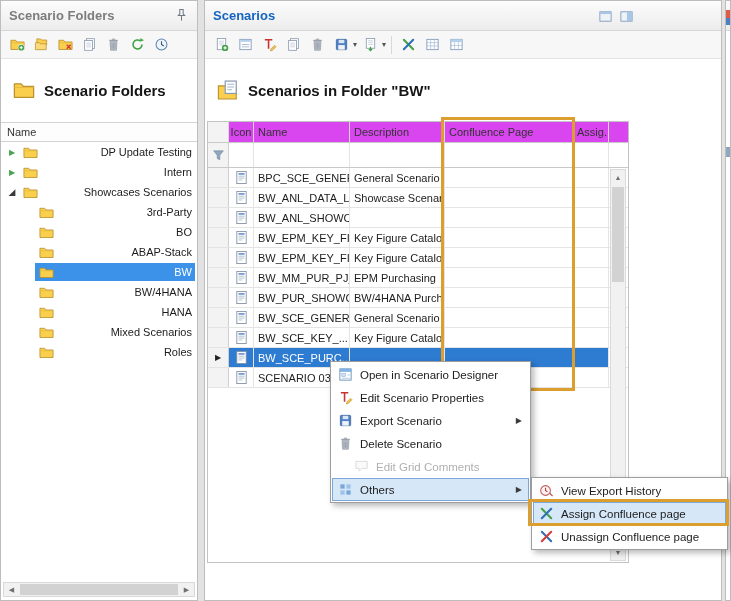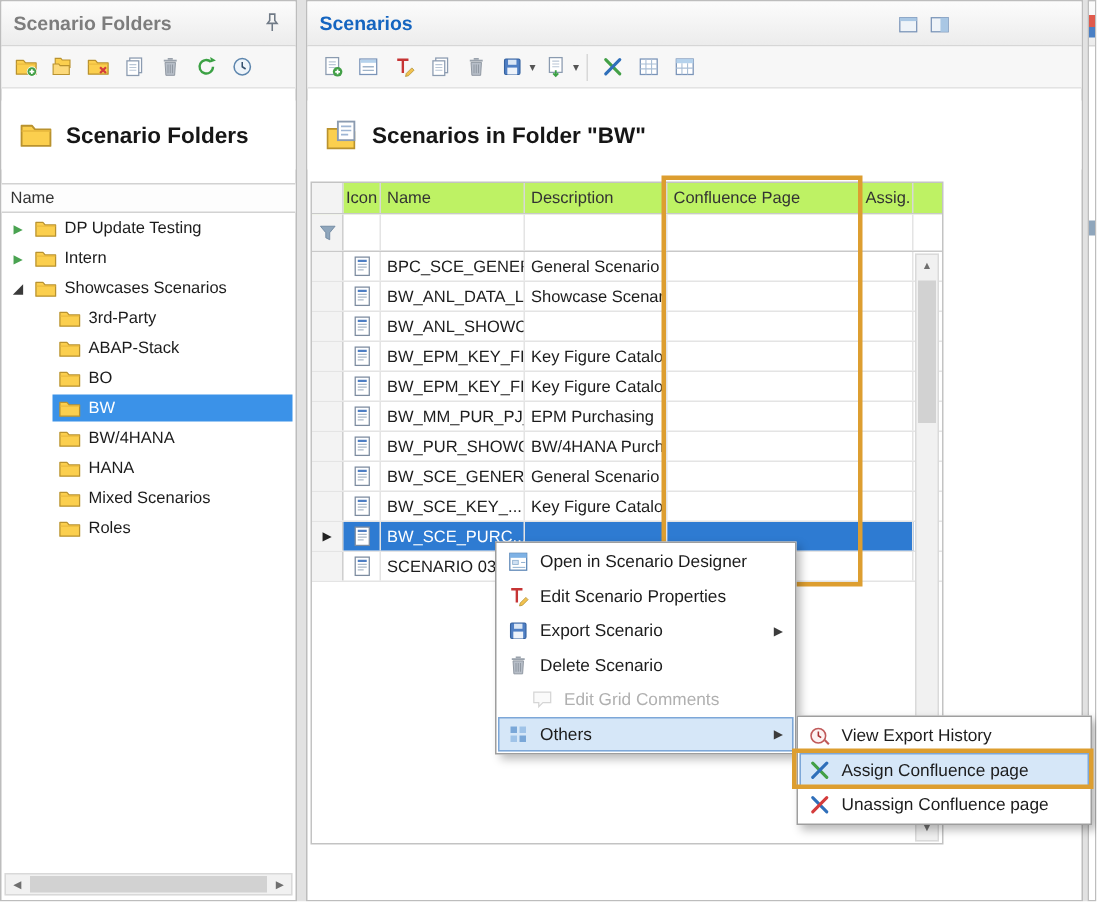--- a/index.html
+++ b/index.html
@@ -35,35 +35,35 @@
   .ic.big, .ic.big svg { width:22px; height:22px; }
 
   
   .tree-header { position:absolute; top:121px; left:0; right:0; height:20px; background:#fdfdfd;
                  border-top:1px solid #d2d2d2; border-bottom:1px solid #d2d2d2; padding:3px 6px; color:#333; }
   .tree { position:absolute; top:141px; left:0; right:2px; }
   .tree-item { height:20px; display:flex; align-items:center; }
   .indent { flex:none; }
   .twisty { width:14px; flex:none; text-align:center; font-size:8px; color:#4aa351; }
   .twisty.expanded { color:#3a3a3a; font-size:9px; }
-  .titem-content { flex:1; display:flex; align-items:center; gap:5px; height:18px; padding:0 3px; }
+  .titem-content { flex:1; display:flex; align-items:center; gap:5px; height:18px; padding:0 3px;justify-content:space-between; }
   .tree-item.selected .titem-content { background:var(--tree-sel); color:#fff; }
   .tlabel { white-space:nowrap; }
 
   .hscroll { position:absolute; bottom:3px; left:2px; right:2px; height:15px; background:#f1f1f1;
              border:1px solid #d9d9d9; display:flex; align-items:center; }
   .sbtn { width:15px; text-align:center; font-size:7px; color:#6f6f6f; }
   .track { flex:1; position:relative; height:100%; }
   .hthumb { position:absolute; left:1px; right:1px; top:1px; bottom:1px; background:#d2d2d2; }
 
   
   .grid { position:absolute; top:120px; left:2px; width:422px; height:442px; background:#fff;
           border:1px solid #c3c3c3; }
   .grow { display:flex; height:20px; border-bottom:1px solid #e4e4e4; background:#fff; }
-  .grow.ghead { height:21px; border-bottom:1px solid #c9c9c9; background:#bef264; }
+  .grow.ghead { height:21px; border-bottom:1px solid #c9c9c9; background:#d946ef; }
   .grow.gfilter { height:25px; border-bottom:1px solid #c9c9c9; }
   .gcell { border-right:1px solid #e4e4e4; padding:3px 4px; white-space:nowrap; overflow:hidden; display:flex; align-items:center; }
   .ghead .gcell { color:#333; border-right:1px solid #d8d8d8; }
   .c-ind  { width:21px; flex:none; background:#f3f3f3; border-right:1px solid #cfcfcf; justify-content:center; }
   .c-icon { width:25px; flex:none; justify-content:center; }
   .c-name { width:96px; flex:none; }
   .c-desc { width:95px; flex:none; }
   .c-conf { width:128px; flex:none; }
   .c-assig{ width:36px; flex:none; }
   .grow.selected .gcell:not(.c-ind) { background:var(--sel-blue); color:#fff; }
@@ -245,34 +245,34 @@
         <div class="tree-item">
           <span class="indent" style="width: 20px;"></span>
           <span class="twisty leaf"></span>
           <span class="titem-content">
             <span class="ic">
               <svg viewBox="0 0 16 16" width="15" height="15">
                 <path d="M1 3.5h5l1.5 1.8H15v8H1z" fill="#fbcf4e" stroke="#b9922e" stroke-width=".9" stroke-linejoin="round"></path>
                 <path d="M1 6.1h14" stroke="#e7b73c" stroke-width=".7"></path>
               </svg>
             </span>
-            <span class="tlabel">ABAP-Stack</span>
+            <span class="tlabel">BO</span>
           </span>
         </div>
         <div class="tree-item">
           <span class="indent" style="width: 20px;"></span>
           <span class="twisty leaf"></span>
           <span class="titem-content">
             <span class="ic">
               <svg viewBox="0 0 16 16" width="15" height="15">
                 <path d="M1 3.5h5l1.5 1.8H15v8H1z" fill="#fbcf4e" stroke="#b9922e" stroke-width=".9" stroke-linejoin="round"></path>
                 <path d="M1 6.1h14" stroke="#e7b73c" stroke-width=".7"></path>
               </svg>
             </span>
-            <span class="tlabel">BO</span>
+            <span class="tlabel">ABAP-Stack</span>
           </span>
         </div>
         <div class="tree-item selected">
           <span class="indent" style="width: 20px;"></span>
           <span class="twisty leaf"></span>
           <span class="titem-content">
             <span class="ic">
               <svg viewBox="0 0 16 16" width="15" height="15">
                 <path d="M1 3.5h5l1.5 1.8H15v8H1z" fill="#fbcf4e" stroke="#b9922e" stroke-width=".9" stroke-linejoin="round"></path>
                 <path d="M1 6.1h14" stroke="#e7b73c" stroke-width=".7"></path>

